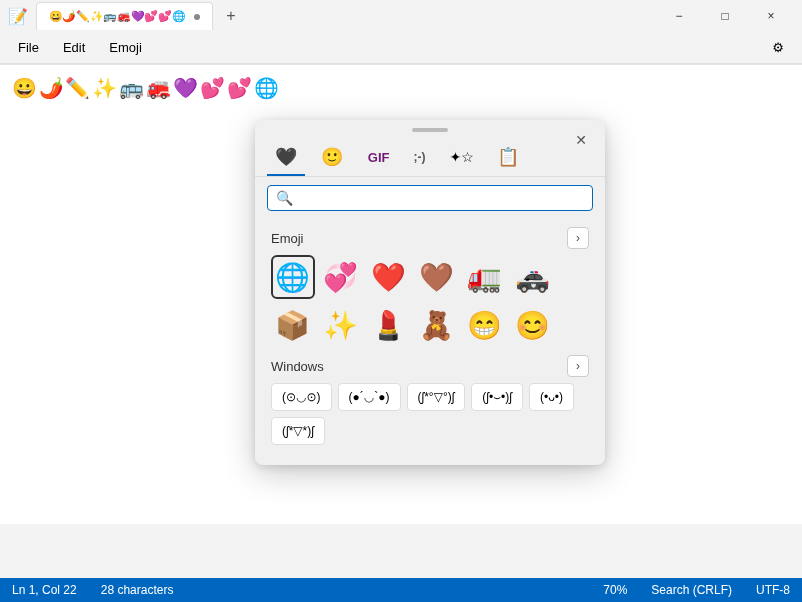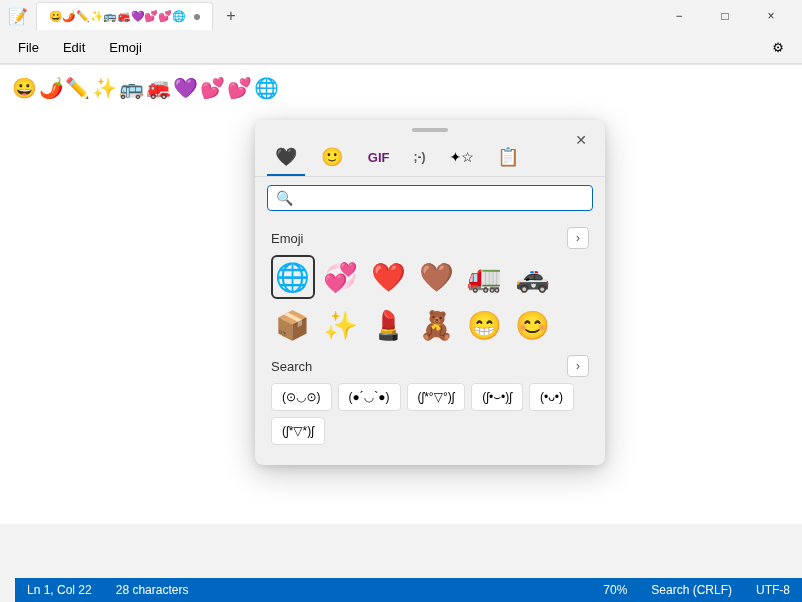--- a/index.html
+++ b/index.html
@@ -133,21 +133,20 @@
       left: 0;
       right: 0;
       height: 24px;
       background: #0067c0;
       display: flex;
       align-items: center;
       padding: 0 12px;
       gap: 24px;
       color: #fff;
       font-size: 12px;
-      margin-left: 15px;
     }
     .status-item {
       white-space: nowrap;
     }
     .status-spacer { flex: 1; }
 
     
     .emoji-picker {
       position: absolute;
       top: 120px;
@@ -365,21 +364,21 @@
       <div class="emoji-cell">🚓</div>
       <div class="emoji-cell">📦</div>
       <div class="emoji-cell">✨</div>
       <div class="emoji-cell">💄</div>
       <div class="emoji-cell">🧸</div>
       <div class="emoji-cell">😁</div>
       <div class="emoji-cell">😊</div>
     </div>
 
     <div class="section-header">
-      <span>Search</span>
+      <span>Windows</span>
       <div class="section-arrow">›</div>
     </div>
     <div class="kaomoji-grid">
       <div class="kaomoji-cell">(⊙◡⊙)</div>
       <div class="kaomoji-cell">(●´◡`●)</div>
       <div class="kaomoji-cell">(ʃ*°▽°)ʃ</div>
       <div class="kaomoji-cell">(ʃ•⌣•)ʃ</div>
       <div class="kaomoji-cell">(•ᴗ•)</div>
       <div class="kaomoji-cell">(ʃ*▽*)ʃ</div>
     </div>

